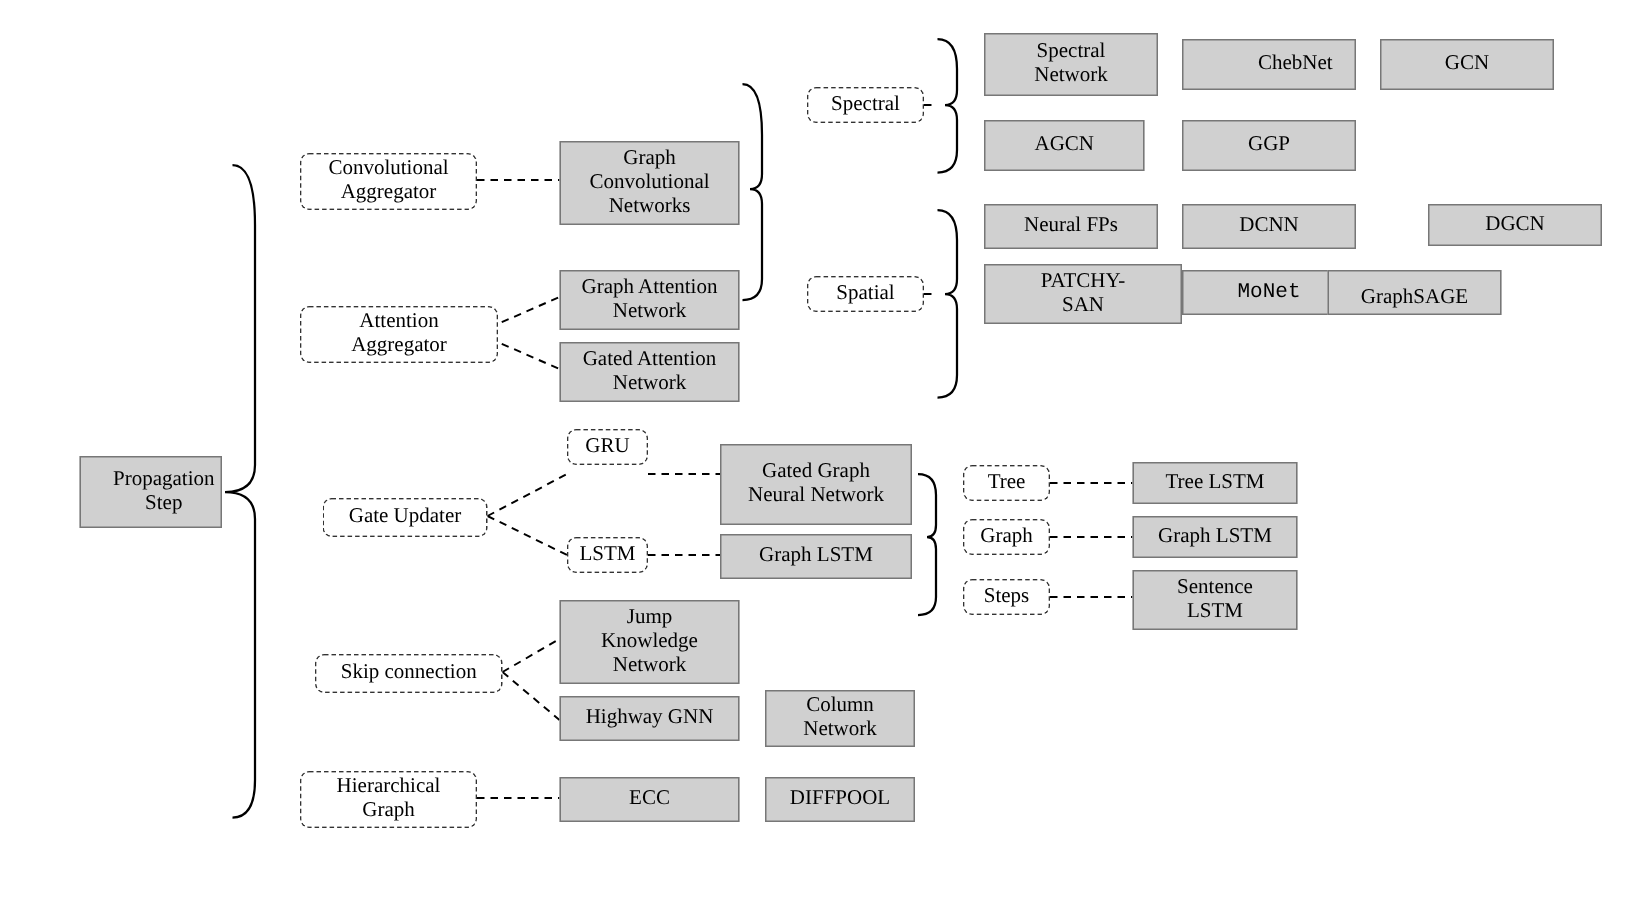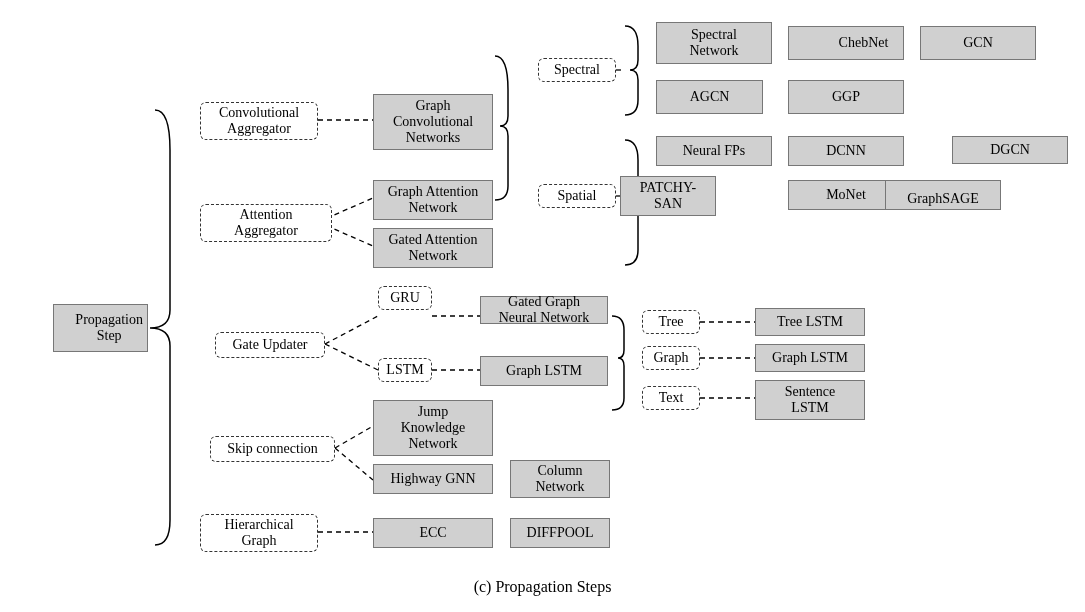--- a/index.html
+++ b/index.html
@@ -177,41 +177,41 @@
     <span>ECC</span>
   </div>
 
   <div class="node-dashed" style="left:538px; top:58px; width:78px; height:24px;">
     <span>Spectral</span>
   </div>
   <div class="node-dashed" style="left:538px; top:184px; width:78px; height:24px;">
     <span>Spatial</span>
   </div>
 
-  <div class="node-solid" style="left:480px; top:296px; width:128px; height:28px;">
+  <div class="node-solid" style="left:480px; top:296px; width:128px; height:54px;">
     <span>Gated Graph<br>Neural Network</span>
   </div>
   <div class="node-solid" style="left:480px; top:356px; width:128px; height:30px;">
     <span>Graph LSTM</span>
   </div>
   <div class="node-solid" style="left:510px; top:460px; width:100px; height:38px;">
     <span>Column<br>Network</span>
   </div>
   <div class="node-solid" style="left:510px; top:518px; width:100px; height:30px;">
     <span>DIFFPOOL</span>
   </div>
 
   <div class="node-dashed" style="left:642px; top:310px; width:58px; height:24px;">
     <span>Tree</span>
   </div>
   <div class="node-dashed" style="left:642px; top:346px; width:58px; height:24px;">
     <span>Graph</span>
   </div>
   <div class="node-dashed" style="left:642px; top:386px; width:58px; height:24px;">
-    <span>Text</span>
+    <span>Steps</span>
   </div>
 
   <div class="node-solid" style="left:755px; top:308px; width:110px; height:28px;">
     <span>Tree LSTM</span>
   </div>
   <div class="node-solid" style="left:755px; top:344px; width:110px; height:28px;">
     <span>Graph LSTM</span>
   </div>
   <div class="node-solid" style="left:755px; top:380px; width:110px; height:40px;">
     <span>Sentence<br>LSTM</span>
@@ -235,27 +235,24 @@
 
   <div class="node-solid" style="left:656px; top:136px; width:116px; height:30px;">
     <span>Neural FPs</span>
   </div>
   <div class="node-solid" style="left:788px; top:136px; width:116px; height:30px;">
     <span>DCNN</span>
   </div>
   <div class="node-solid" style="left:920px; top:136px; width:116px; height:28px;margin-left:32px;">
     <span>DGCN</span>
   </div>
-  <div class="node-solid" style="left:620px; top:176px; width:96px; height:40px;">
+  <div class="node-solid" style="left:656px; top:176px; width:132px; height:40px;">
     <span>PATCHY-<br>SAN</span>
   </div>
-  <div class="node-solid" style="left:788px; top:180px; width:116px; height:30px;">
+  <div class="node-solid" style="left:788px; top:180px; width:116px; height:30px;font-family:Liberation Mono, monospace;">
     <span>MoNet</span>
   </div>
   <div class="node-solid" style="left:885px; top:180px; width:116px; height:30px;align-items:flex-end;">
     <span>GraphSAGE</span>
   </div>
 
-  <div class="caption" style="left:0; top:578px; width:1085px;">
-    <span>(c) Propagation Steps</span>
-  </div>
 
 </div>
 
 </body></html>

